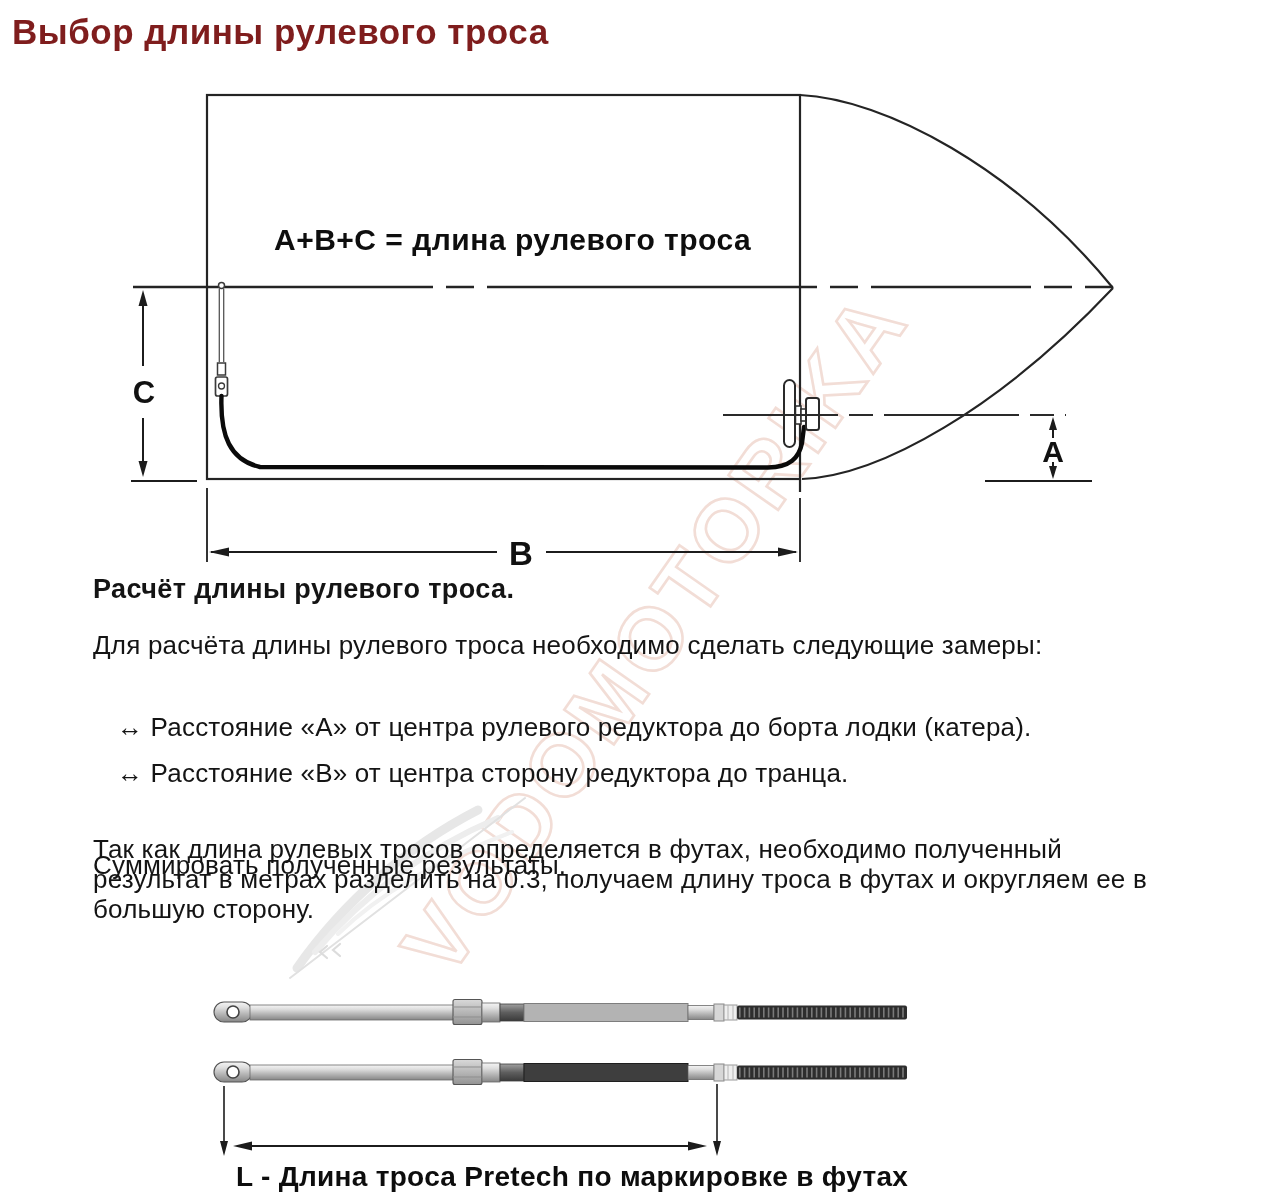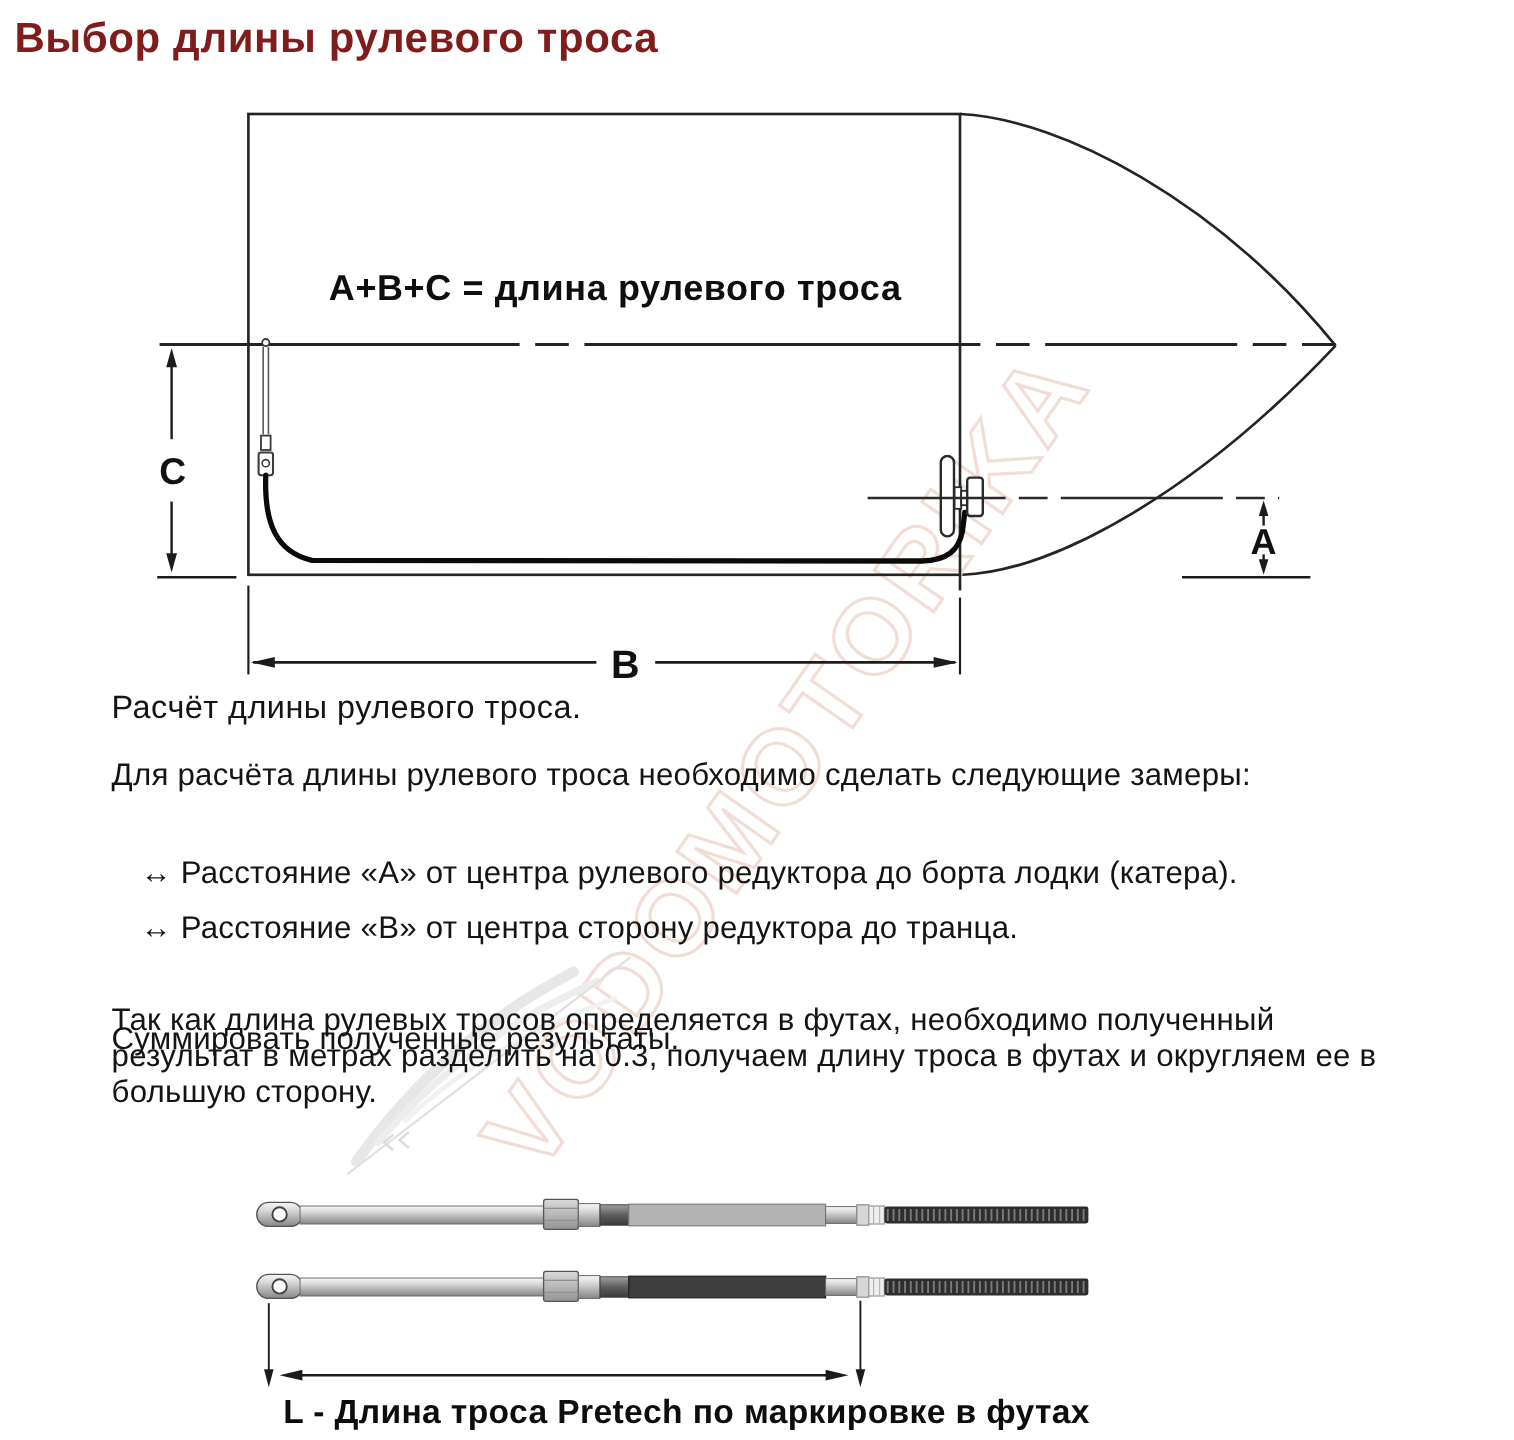--- a/index.html
+++ b/index.html
@@ -7,21 +7,21 @@
     width:1262px;height:1200px;position:relative;overflow:hidden;
     font-family:"Liberation Sans","DejaVu Sans",sans-serif;color:#101010;
   }
   .abs{position:absolute}
   #title{
     top:12px;left:0;width:1196px;
     font-size:35px;font-weight:bold;letter-spacing:.5px;color:#7f1d1d;margin-left:12px;
   }
   #diagram-svg{top:0;left:0;width:1262px;height:1200px}
   .tb{left:93px;margin:0;font-size:26px;letter-spacing:.2px;line-height:30px;color:#141414}
-  #section-heading{top:574px;font-size:27px;font-weight:normal;letter-spacing:.4px}
+  #section-heading{top:574px;font-size:27px;font-weight:bold;letter-spacing:.4px}
   #intro{top:630px;width:1130px;white-space:nowrap}
   #bullets{top:696px;width:1040px}
   #bullets p{margin:16px;text-indent:8px}
   #sum-note{top:850px;width:1040px}
   #paragraph{top:834px;width:1085px}
   svg text{font-family:"Liberation Sans","DejaVu Sans",sans-serif}
   .dimlabel{font-weight:bold;fill:#111}
 </style>
 </head>
 <body>

